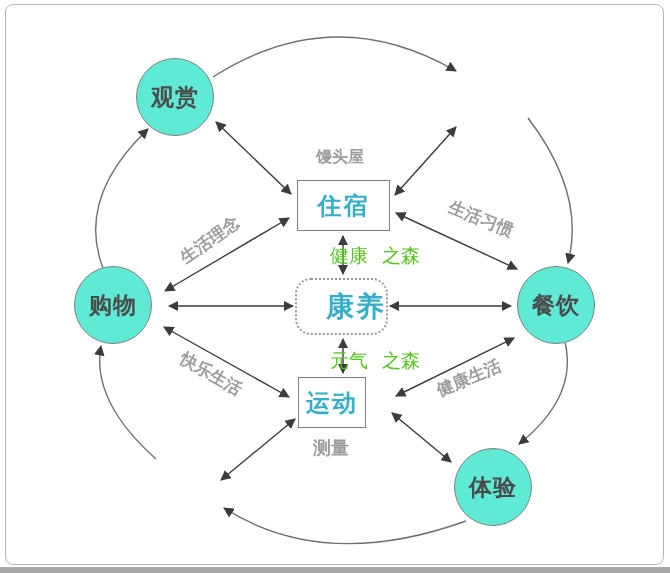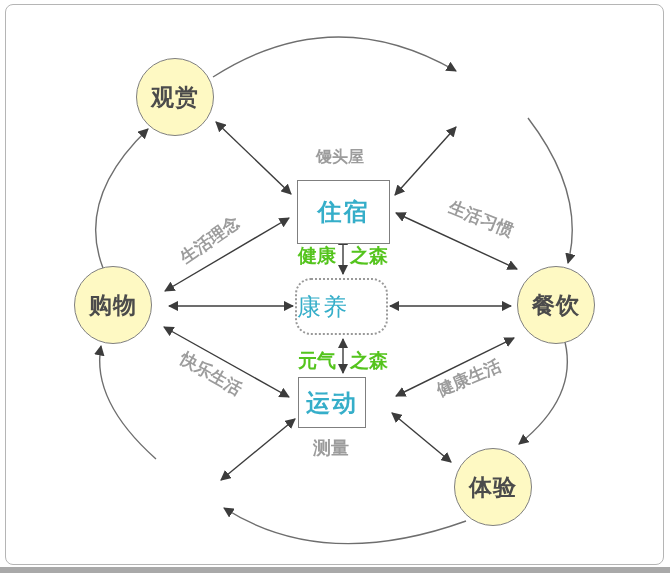--- a/index.html
+++ b/index.html
@@ -10,32 +10,32 @@
   body{font-family:"Liberation Sans","DejaVu Sans",sans-serif;}
   .stage{position:relative;width:670px;height:573px;background:#fff;overflow:hidden;}
   .canvas{position:absolute;left:5px;top:4px;width:659px;height:561px;
           border:1px solid var(--canvas-border);border-radius:8px;background:#fff;box-sizing:border-box;}
   .bottom-bar{position:absolute;left:0;top:567px;width:670px;height:6px;background:var(--bottom-bar);}
   svg.edges{position:absolute;left:0;top:0;width:670px;height:573px;}
   .ring-arc{fill:none;stroke:var(--ring);stroke-width:1.4;}
   .spoke{stroke:var(--arrow);stroke-width:1.4;}
   #ah path{fill:var(--arrow);}
   .circle-node{position:absolute;width:78px;height:78px;border:1.5px solid var(--stroke);
-          border-radius:50%;background:#fef9c3;display:flex;align-items:center;justify-content:center;
+          border-radius:50%;background:#5eead4;display:flex;align-items:center;justify-content:center;
           font-size:23px;font-weight:700;color:var(--node-text);letter-spacing:1px;box-sizing:border-box;}
   .box-node{position:absolute;border:1.5px solid var(--stroke);background:#fff;display:flex;
           align-items:center;justify-content:center;font-size:24px;font-weight:700;color:var(--teal);
           letter-spacing:2px;box-sizing:border-box;}
   .dotted-node{position:absolute;border:2px dotted #999;border-radius:16px;background:#fff;display:flex;
-          align-items:center;justify-content:flex-start;font-size:24px;font-weight:400;color:var(--teal);
+          align-items:center;justify-content:flex-end;font-size:28px;font-weight:700;color:var(--teal);
           letter-spacing:2px;box-sizing:border-box;}
   .gray-label{position:absolute;color:var(--gray-label);font-size:17px;font-weight:600;white-space:nowrap;
           transform:translate(-50%,-50%);}
   .green-row{position:absolute;display:flex;gap:14px;transform:translateX(-50%);color:var(--green);
-          font-size:19px;font-weight:700;white-space:nowrap;}
+          font-size:19px;font-weight:400;white-space:nowrap;margin-left:32px;}
   .r-n35{transform:translate(-50%,-50%) rotate(-35deg);}
   .r-p22{transform:translate(-50%,-50%) rotate(22deg);}
   .r-p30{transform:translate(-50%,-50%) rotate(30deg);}
   .r-n23{transform:translate(-50%,-50%) rotate(-23deg);}
 </style>
 </head>
 <body>
 
 <div class="stage">
   <div class="canvas"></div>
@@ -74,21 +74,21 @@
   <div class="circle-node" style="left:74px;top:266px;">
       <span>购物</span>
     </div>
   <div class="circle-node" style="left:517px;top:266px;">
       <span>餐饮</span>
     </div>
   <div class="circle-node" style="left:454px;top:448px;">
       <span>体验</span>
     </div>
 
-  <div class="box-node" style="left:297px;top:180px;width:93px;height:64px;">
+  <div class="box-node" style="left:297px;top:180px;width:93px;height:51px;">
       <span>住宿</span>
     </div>
   <div class="dotted-node" style="left:295px;top:278px;width:93px;height:57px;">
       <span>康养</span>
     </div>
   <div class="box-node" style="left:298px;top:377px;width:68px;height:51px;">
       <span>运动</span>
     </div>
 
   <div class="gray-label" style="left:340px;top:157px;font-size:16px;">馒头屋</div>

